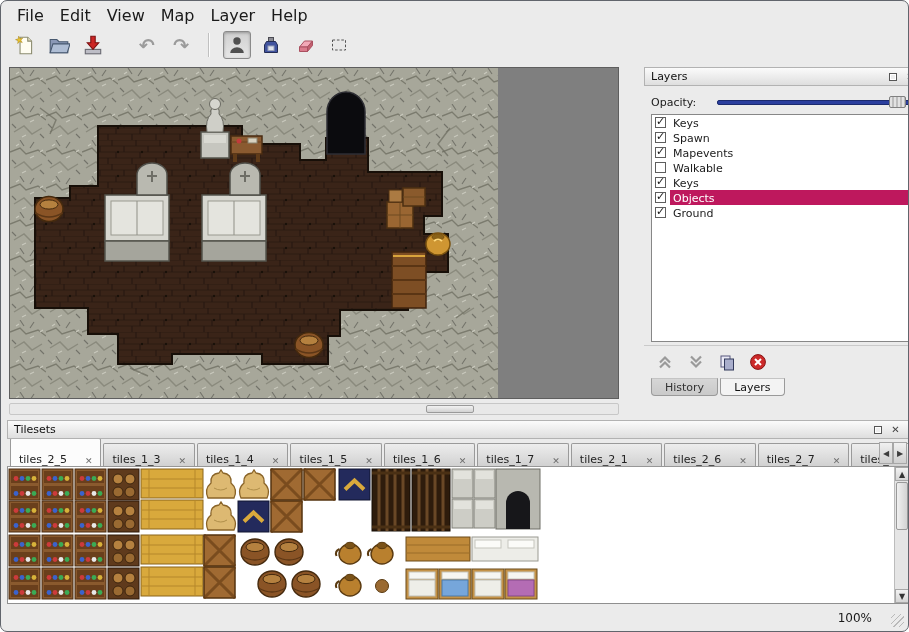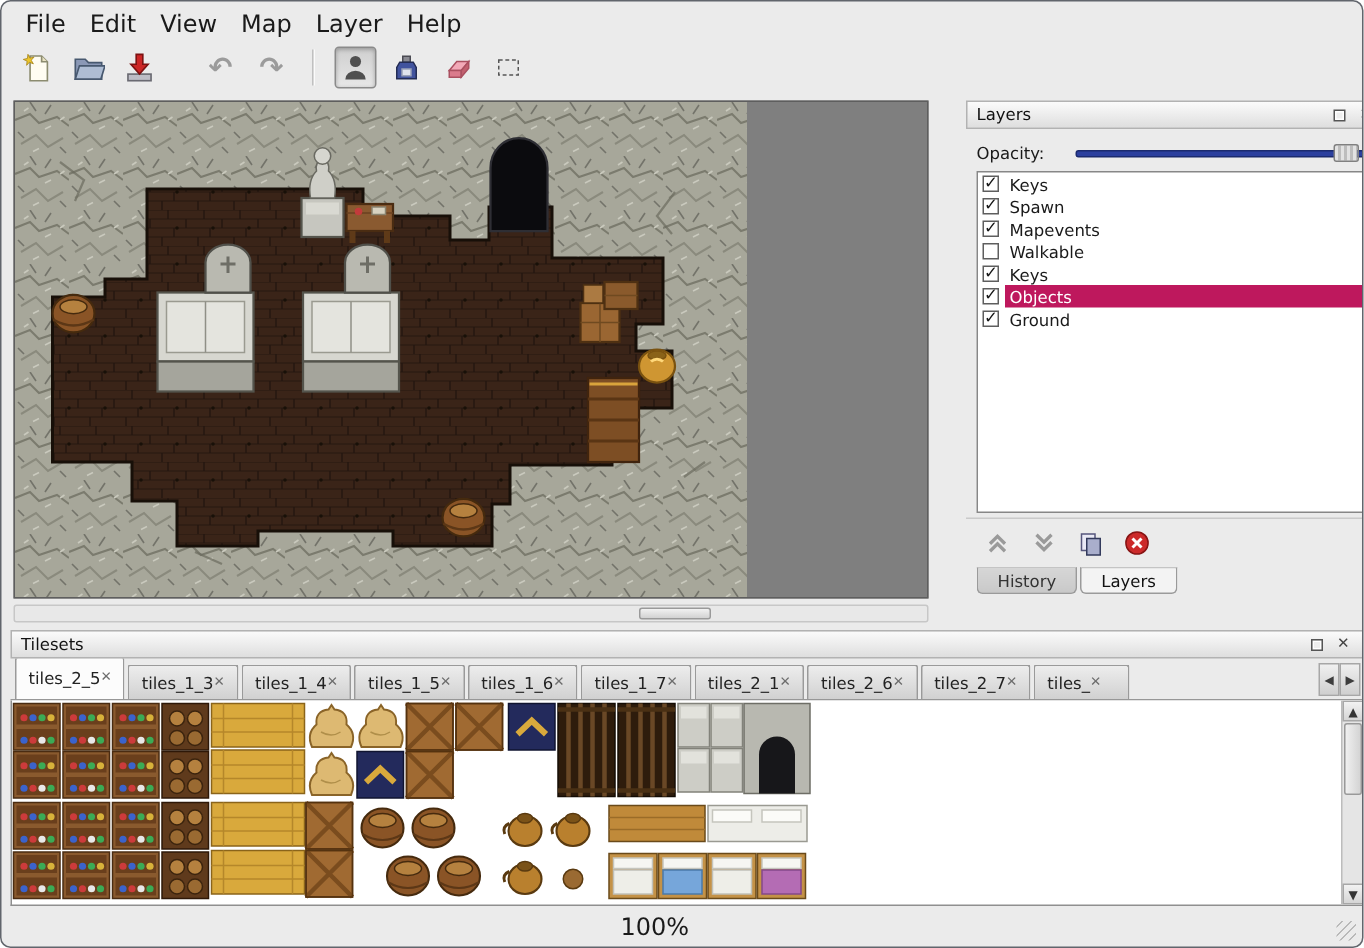--- a/index.html
+++ b/index.html
@@ -44,36 +44,36 @@
   .layer-row.selected .layer-label-wrap{background:#be185d;color:#fff}
   .layers-toolbar{display:flex;align-items:center;gap:9px;padding:5px 10px;margin:3px 0 0 0;border-top:1px solid #cacaca;height:32px}
   .lbtn{width:22px;height:22px;display:flex;align-items:center;justify-content:center}
   .dock-tabs{display:flex;margin:1px 0 0 7px;gap:2px}
   .dock-tab{height:18px;padding:0 13px;display:flex;align-items:center;border:1px solid #9a9a9a;border-top:1px solid #c4c4c4;border-radius:0 0 4px 4px;background:linear-gradient(#d6d6d6,#c9c9c9);color:#333}
   .dock-tab.active{background:#f3f3f3;color:#111}
 
   
   .tilesets-dock{position:absolute;left:6px;top:419px;width:903px;height:184px;font-size:11px}
   .ts-tabs-row{position:relative;height:28px;display:flex;align-items:flex-end;padding:0 32px 0 3px;border-bottom:1px solid #979797;overflow:hidden}
-  .ts-tab{display:flex;align-items:center;gap:0;height:23px;padding:0 8px;border:1px solid #9a9a9a;border-bottom:none;background:linear-gradient(#ededed,#d1d1d1);margin-right:2px;white-space:nowrap;border-radius:2px 2px 0 0;color:#222;flex:none}
+  .ts-tab{display:flex;align-items:flex-end;gap:18px;height:23px;padding:0 8px;border:1px solid #9a9a9a;border-bottom:none;background:linear-gradient(#ededed,#d1d1d1);margin-right:2px;white-space:nowrap;border-radius:2px 2px 0 0;color:#222;flex:none}
   .ts-tab.active{height:28px;background:#fcfcfc;z-index:2}
   .ts-tab.clipped{width:64px;overflow:hidden}
   .tab-close{font-size:9px;color:#6c6c6c;line-height:1}
   .ts-scroll{position:absolute;right:3px;bottom:2px;display:flex;z-index:3}
   .sbtn{width:14px;height:22px;display:flex;align-items:center;justify-content:center;font-size:8px;color:#3d3d3d;border:1px solid #a7a7a7;background:linear-gradient(#f0f0f0,#cfcfcf)}
   .ts-content{position:relative;height:137px;background:#fff;border:1px solid #8f8f8f;border-top:none;overflow:hidden;margin:0}
   .ts-content svg{position:absolute;left:0;top:0;display:block}
   .vscroll{position:absolute;right:0;top:0;bottom:0;width:15px;background:#e5e5e5;border-left:1px solid #bcbcbc}
   .varrow{position:absolute;left:0;right:0;height:14px;display:flex;align-items:center;justify-content:center;font-size:8px;color:#333;border:1px solid #a7a7a7;background:linear-gradient(#f2f2f2,#d5d5d5)}
   .varrow.up{top:0}
   .varrow.down{bottom:0}
   .vthumb{position:absolute;left:1px;right:1px;top:15px;height:48px;background:linear-gradient(90deg,#f0f0f0,#d3d3d3);border:1px solid #999;border-radius:2px}
 
   
-  .statusbar{position:absolute;left:0;right:0;bottom:0;height:27px;display:flex;align-items:center;justify-content:center;padding-right:36px;font-size:16px}
+  .statusbar{position:absolute;left:0;right:0;bottom:0;height:27px;display:flex;align-items:center;justify-content:flex-end;padding-right:36px;font-size:12px}
   .resize-grip{position:absolute;right:4px;bottom:4px;width:13px;height:13px;background:repeating-linear-gradient(315deg,transparent 0 3px,#b9b9b9 3px 4px)}
 </style>
 </head>
 <body>
 
 <div class="window">
 
   <div class="menubar">
     <span class="menu-item">File</span>
     <span class="menu-item">Edit</span>

